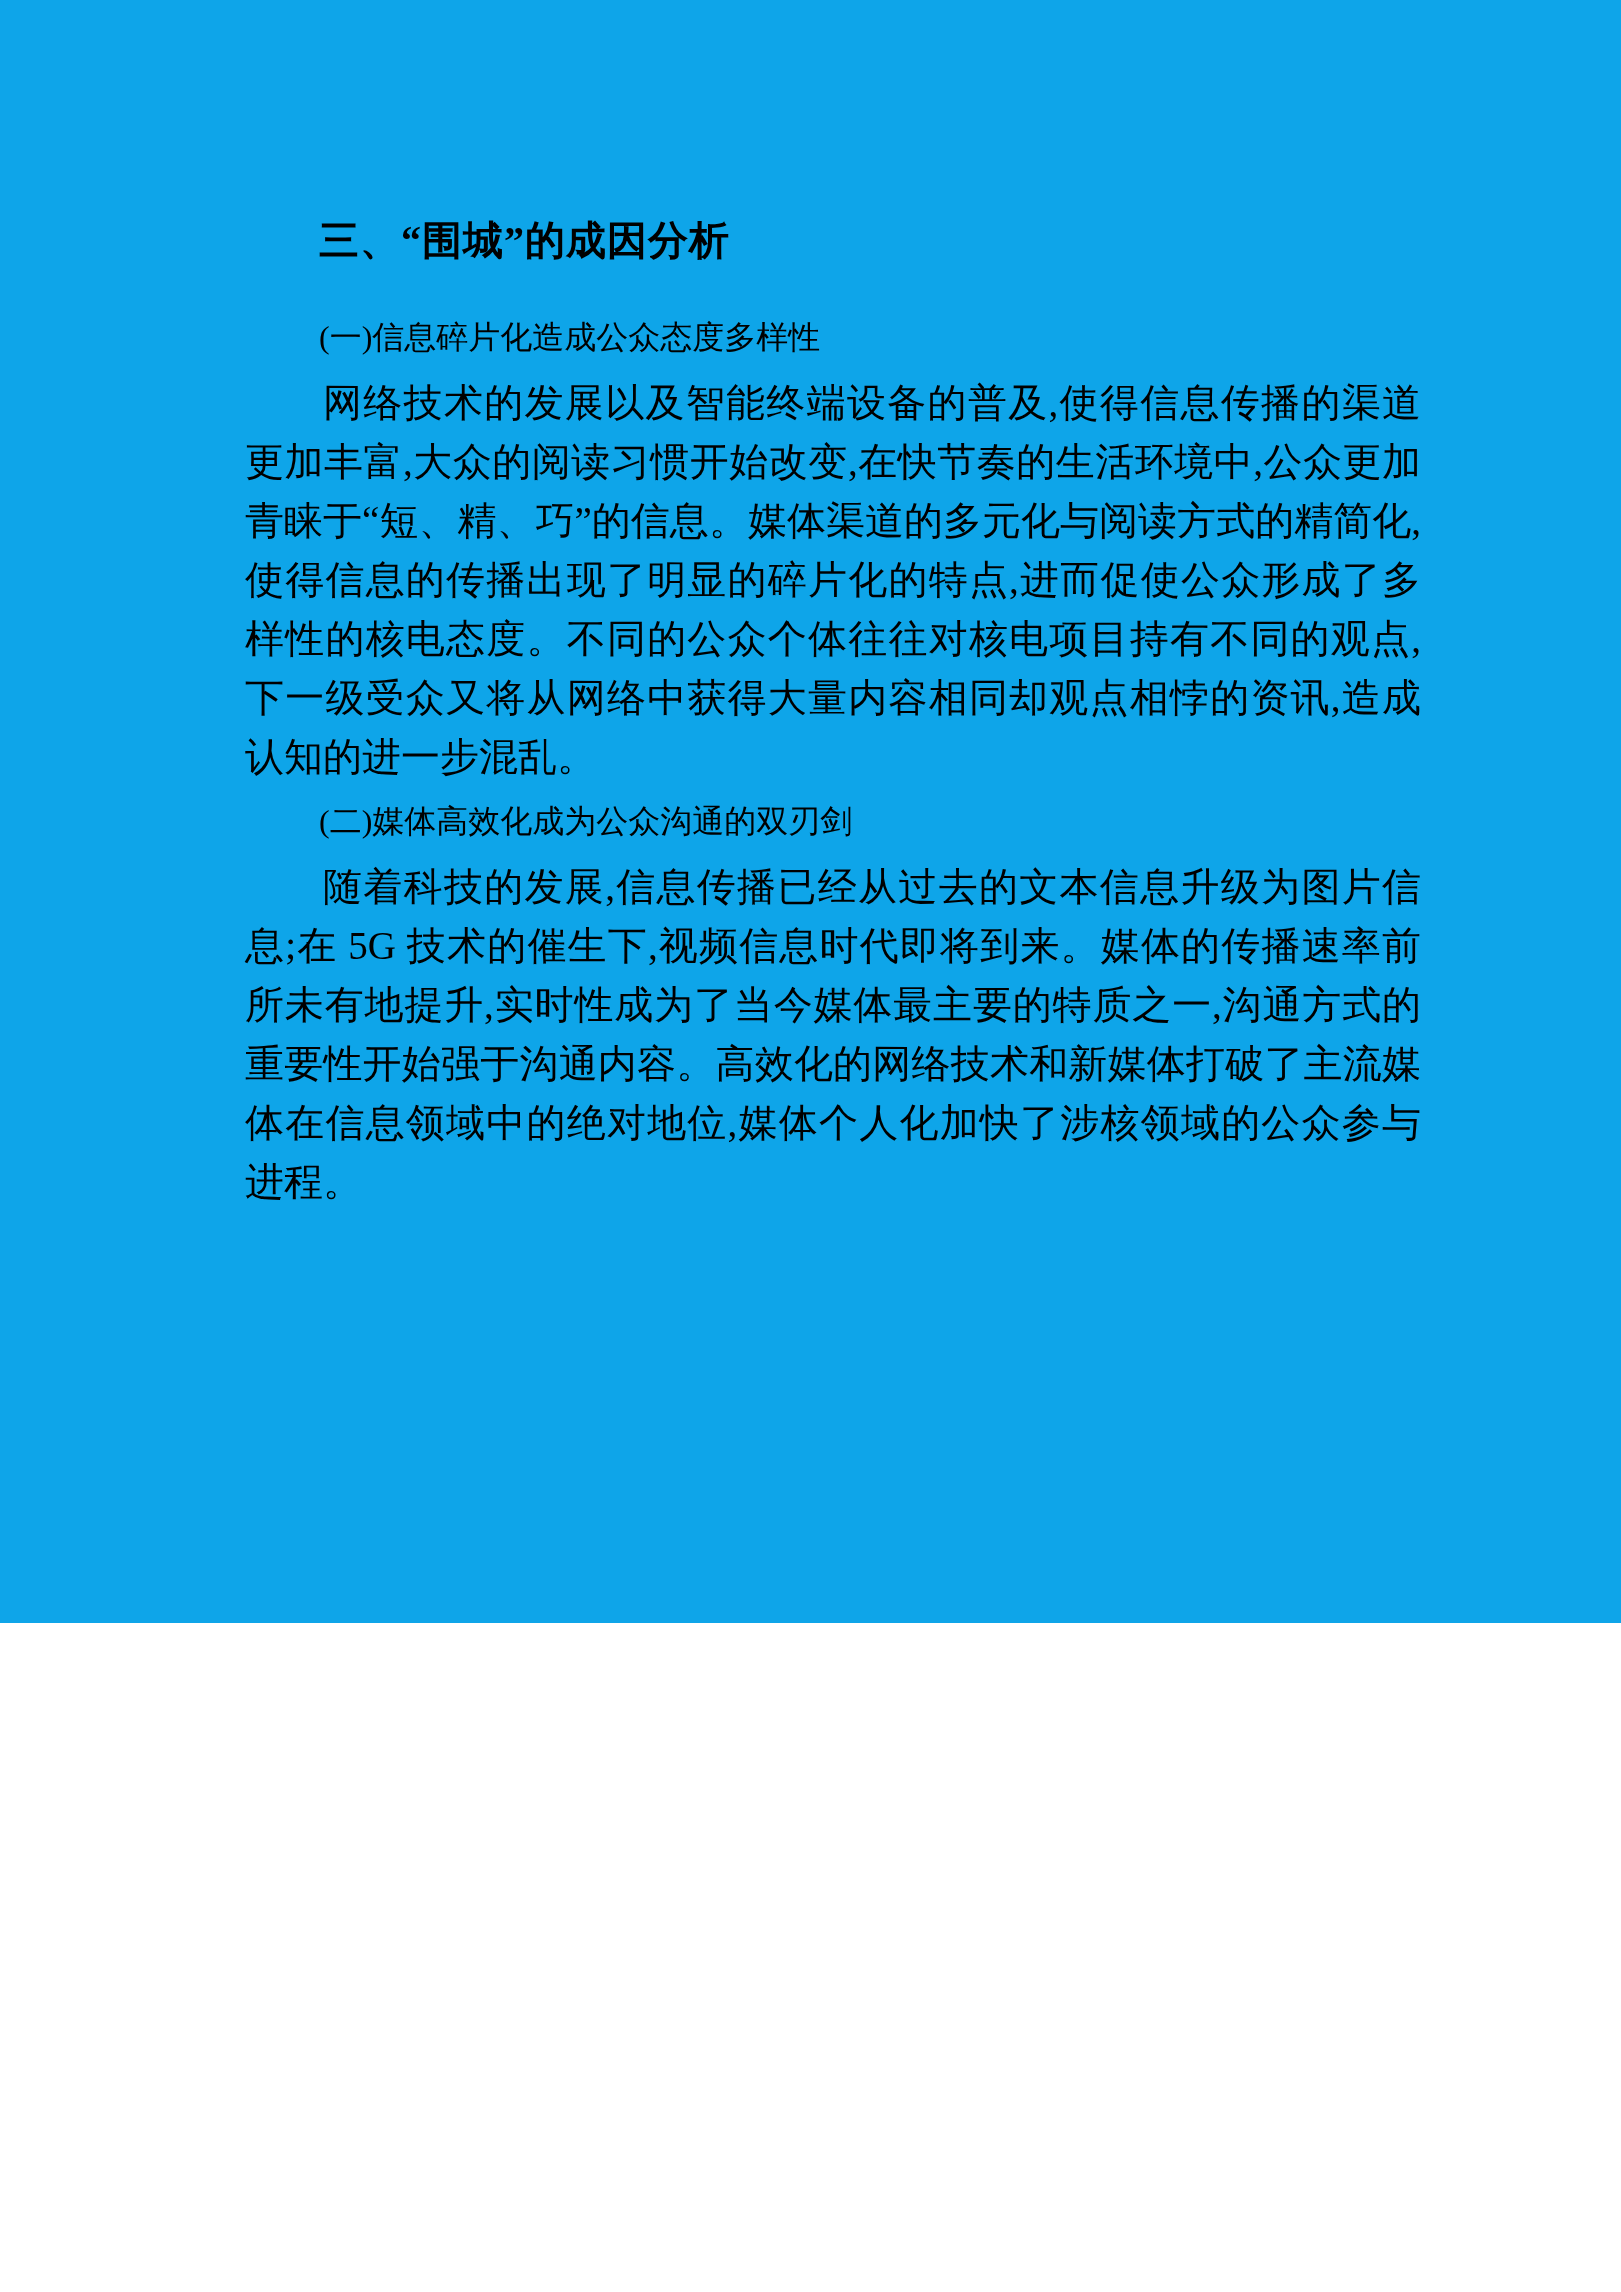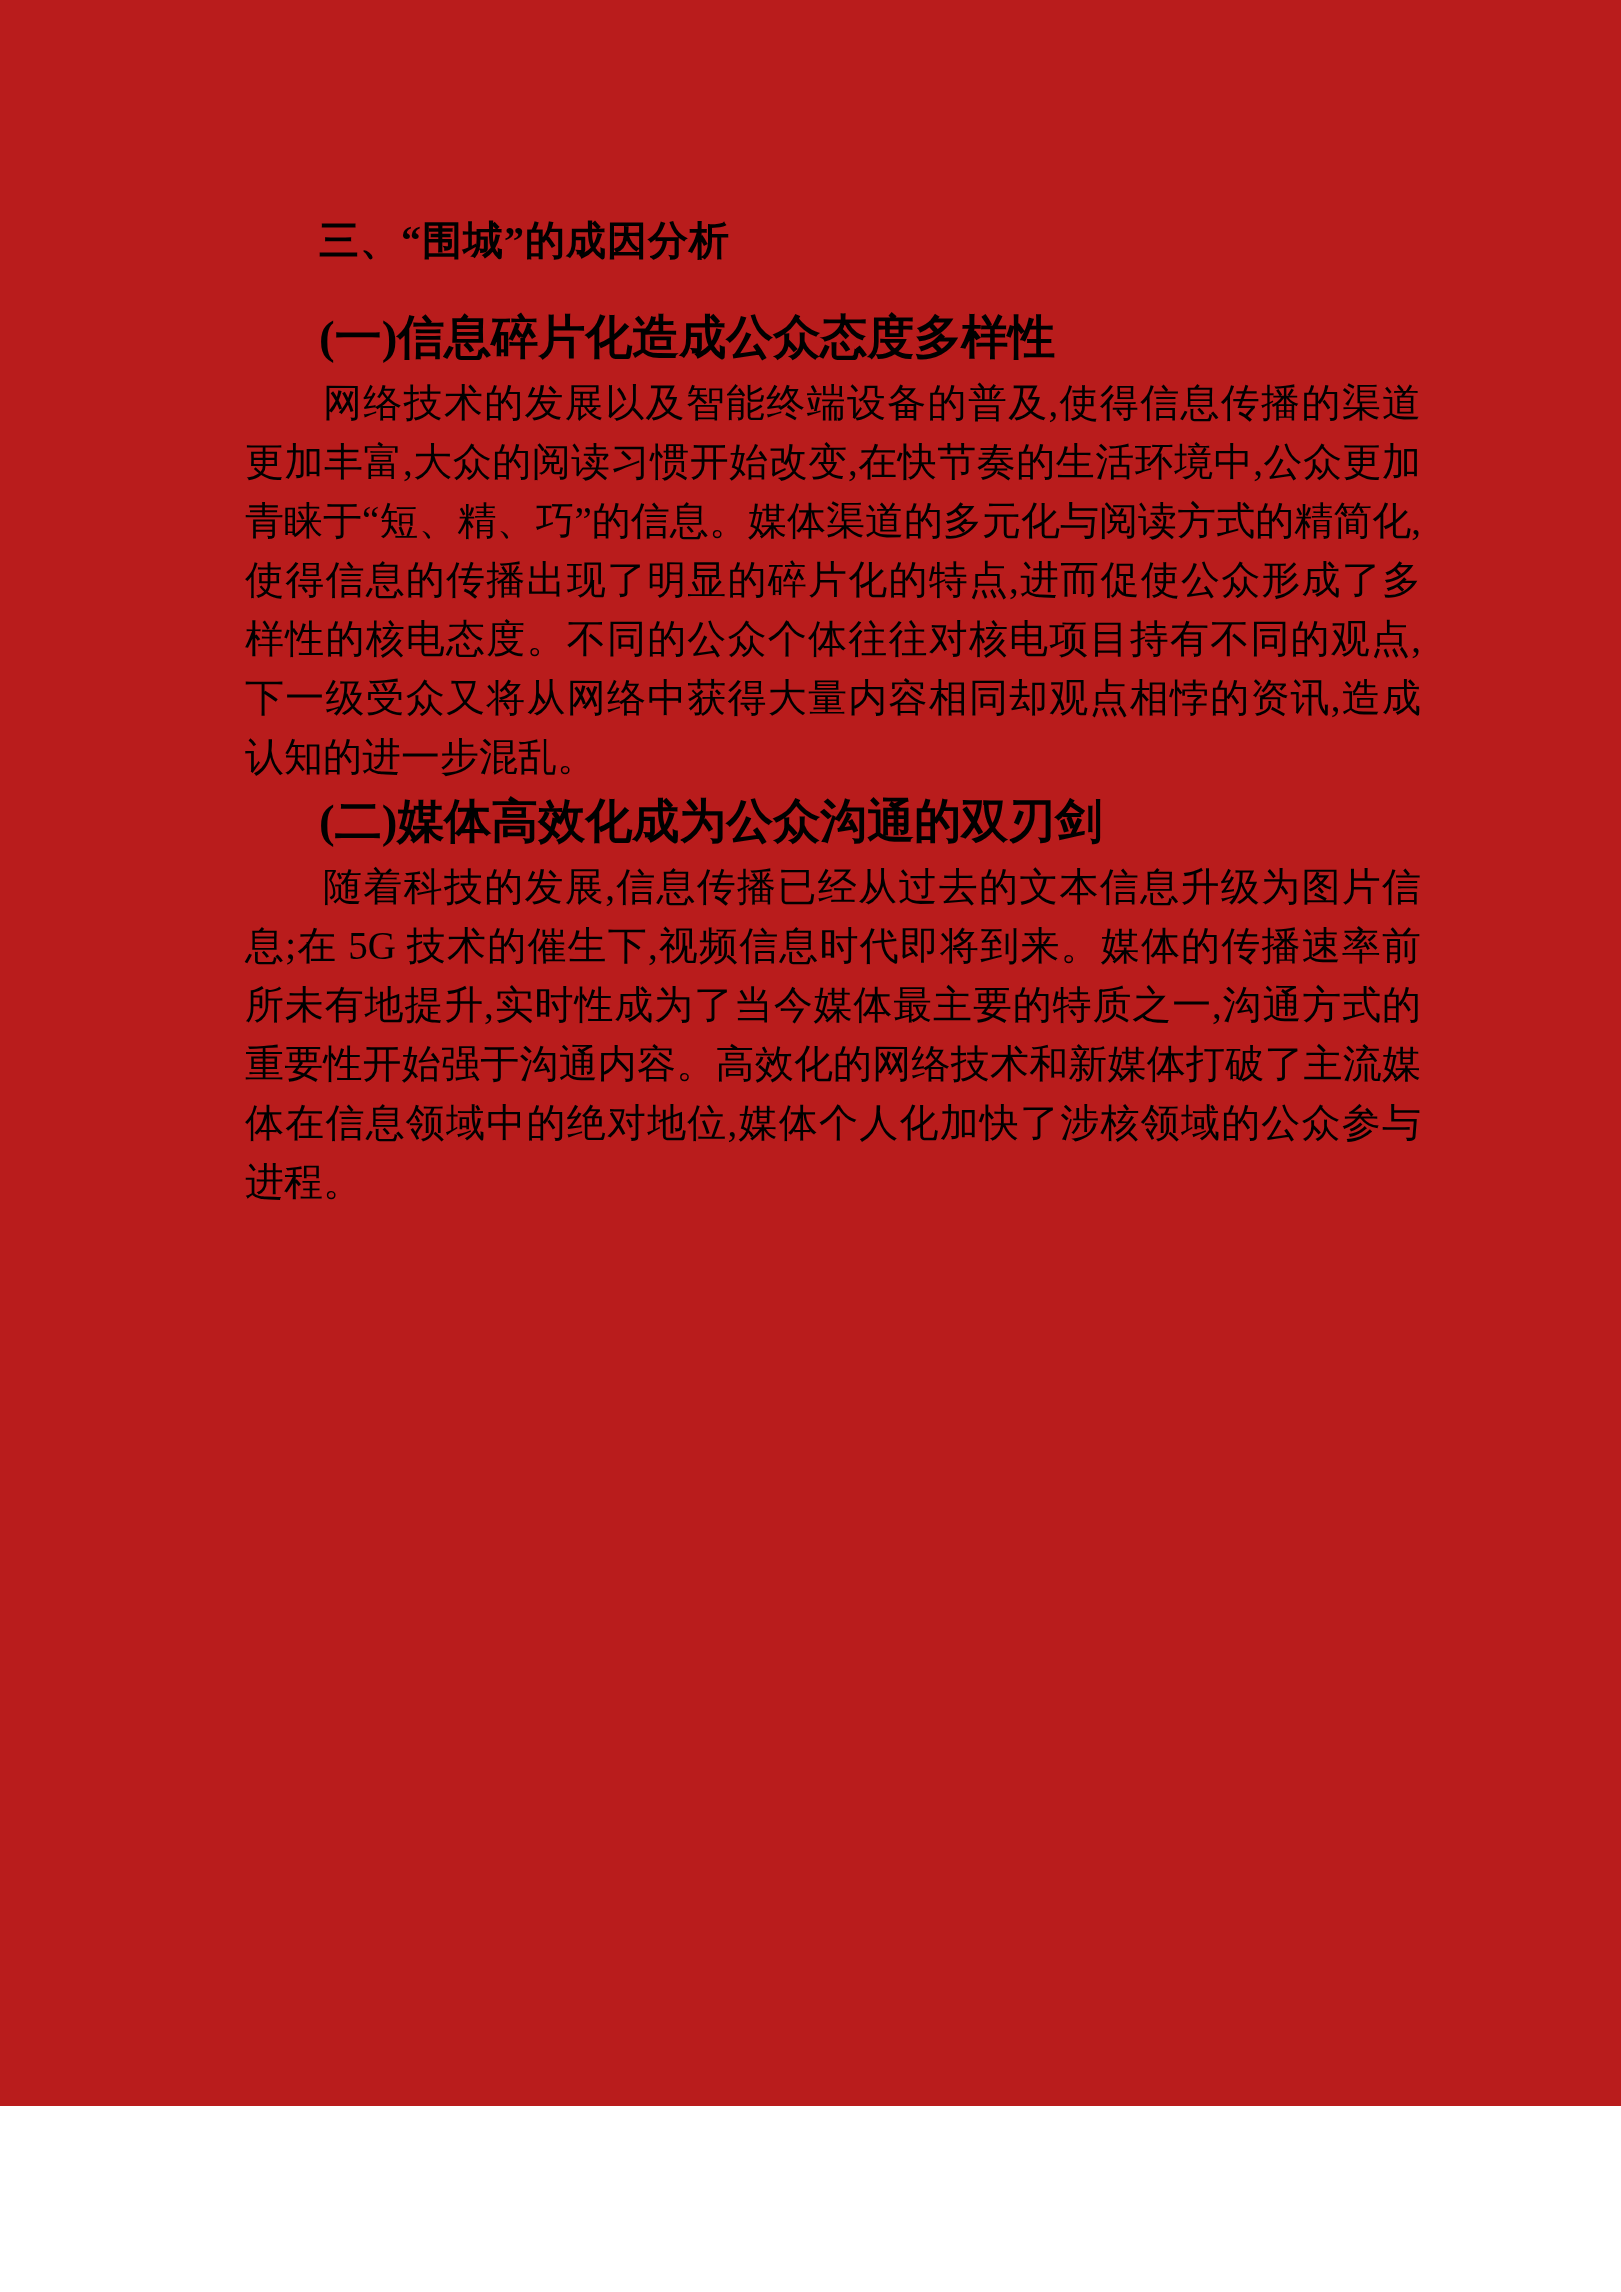--- a/index.html
+++ b/index.html
@@ -1,43 +1,43 @@
 <!DOCTYPE html>
 <html><head>
 <meta charset="utf-8">
 <style>
   * { margin: 0; padding: 0; box-sizing: border-box; }
   html, body { background: #ffffff; }
   .page {
     position: relative;
     width: 1621px;
-    height: 2106px;
-    background: #b91c1c;
+    height: 1623px;
+    background: #0ea5e9;
     overflow: hidden;
     font-family: "Liberation Serif", "DejaVu Serif", serif;
     color: #000000;
   }
   .content {
     position: absolute;
     left: 245px;
     top: 205px;
     width: 1176px;
   }
   .doc-title {
     font-size: 40px;
     font-weight: bold;
     line-height: 71px;
     text-indent: 74px;
     letter-spacing: 1px;
     margin-bottom: 25.5px;
     white-space: nowrap;
   }
   .sub-heading {
-    font-size: 47px;
-    font-weight: bold;
+    font-size: 32px;
+    font-weight: normal;
     line-height: 71px;
     text-indent: 74px;
     white-space: nowrap;
   }
   .para {
     font-size: 39px;
     line-height: 59px;
     text-indent: 78px;
     text-align: justify;
     text-align-last: left;

